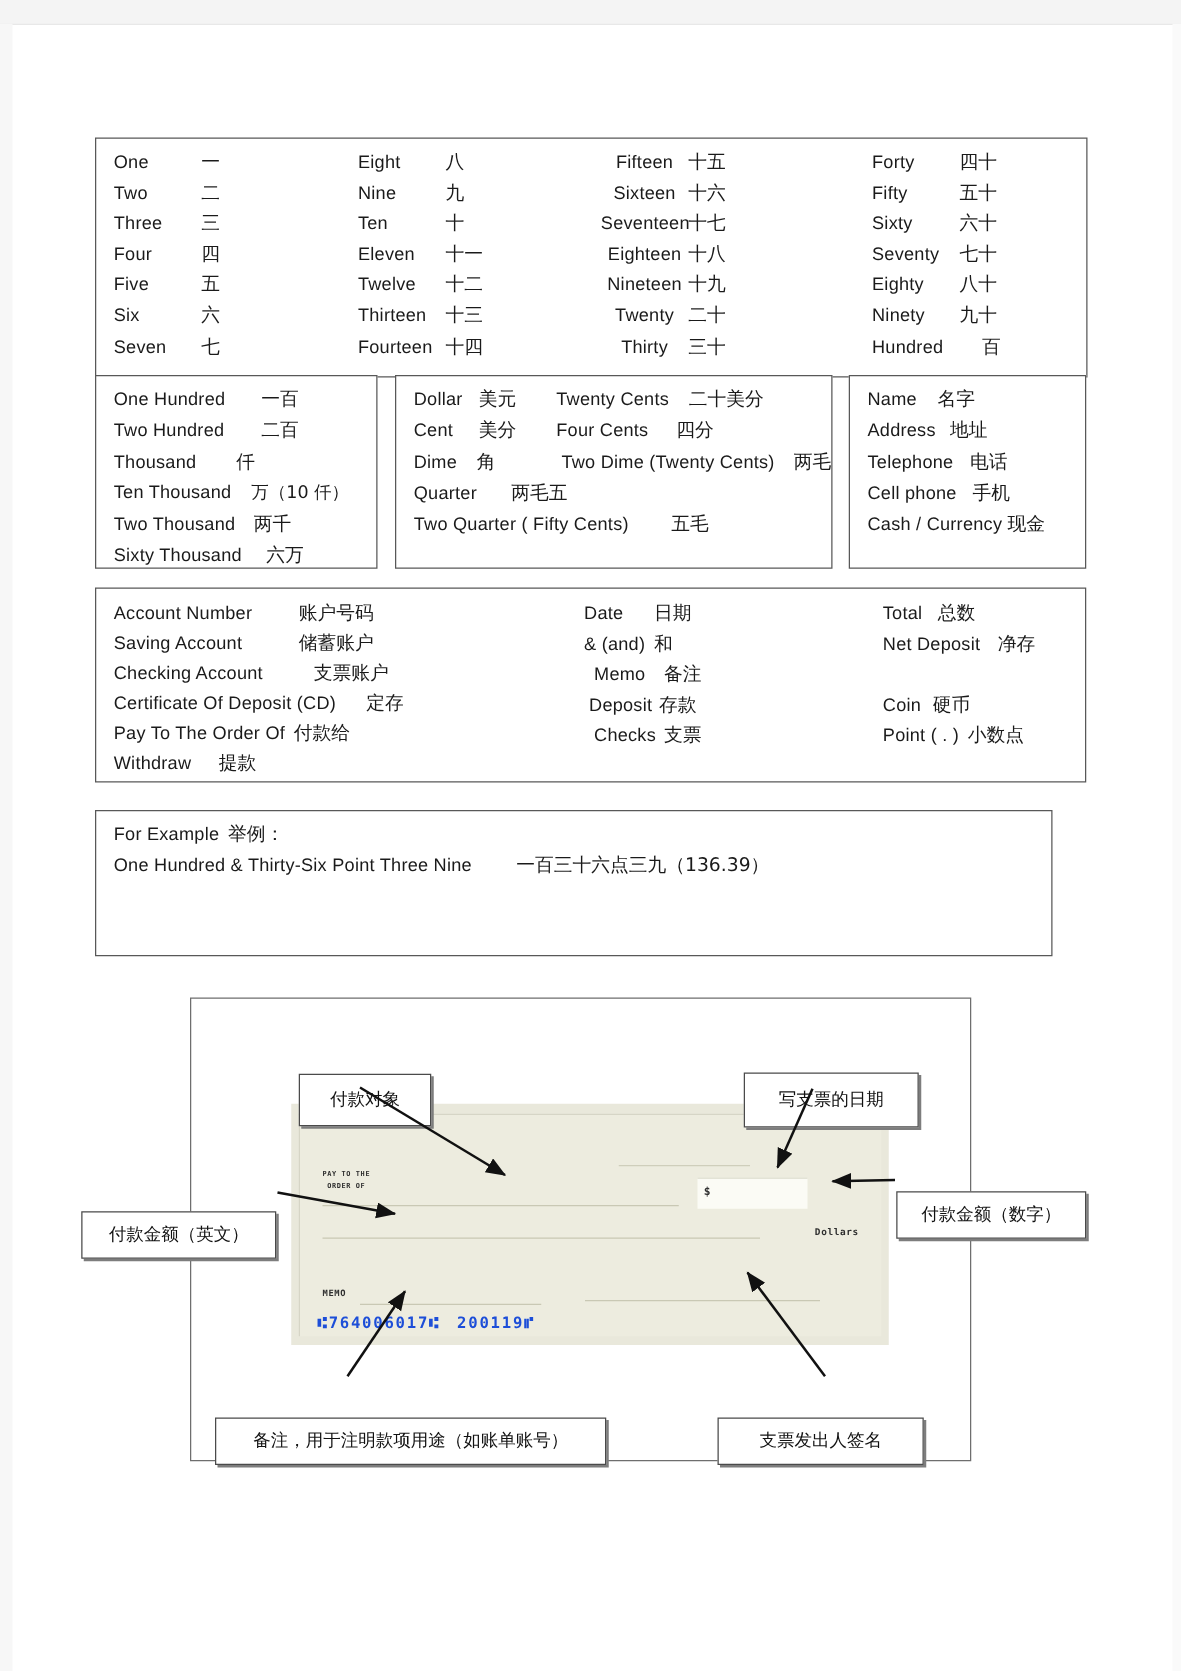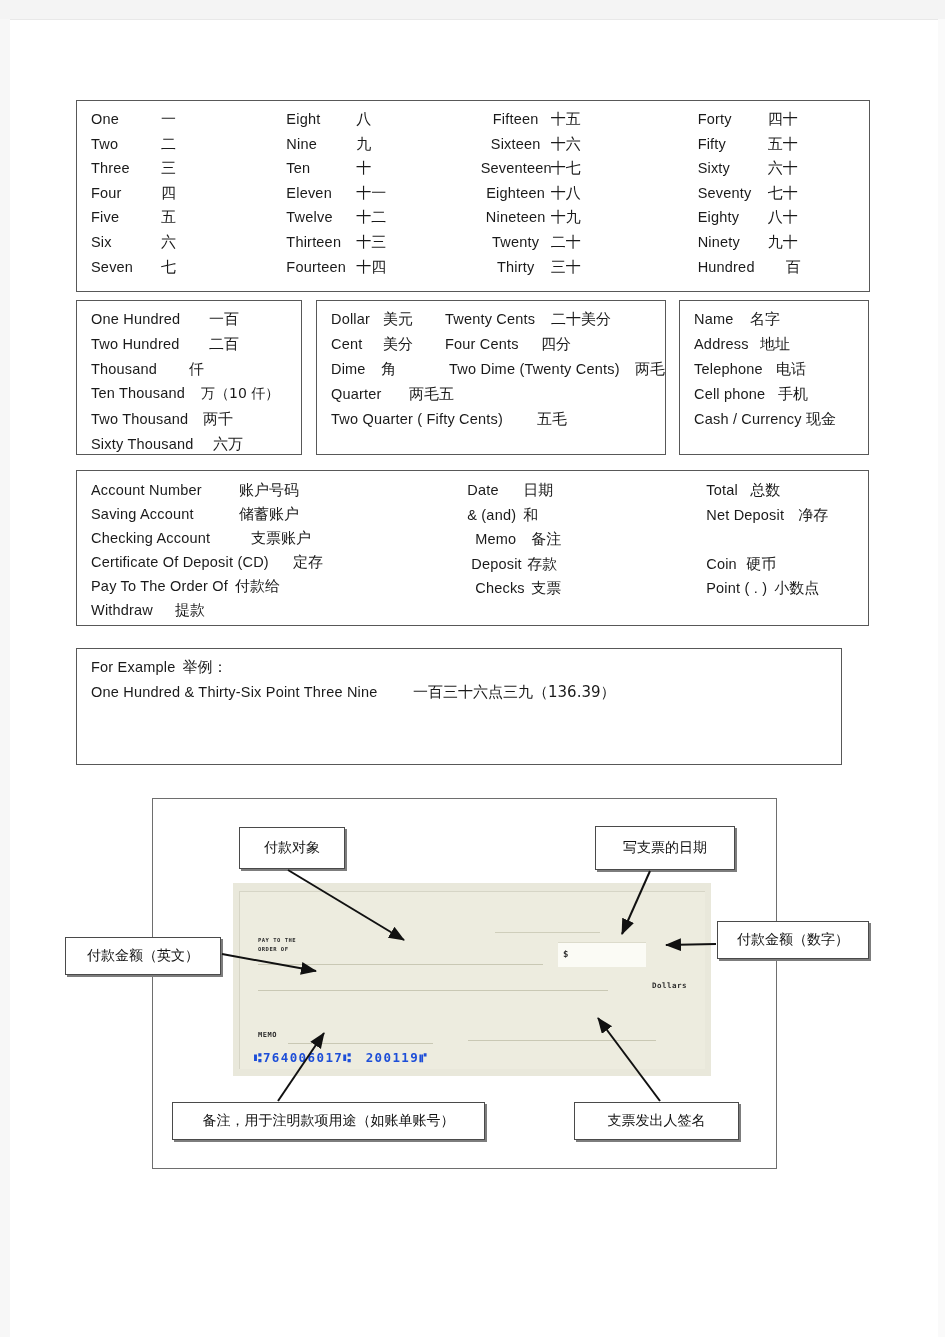--- a/index.html
+++ b/index.html
@@ -72,21 +72,21 @@
     font-family: "Liberation Sans", sans-serif;
     font-size: 14.5px;
     letter-spacing: 0.2px;
   }
   .zh {
     font-family: "DejaVu Sans", sans-serif;
     font-size: 15px;
   }
 
   
-  #box-numbers { left: 76px; top: 100px; width: 794px; height: 192px; }
+  #box-numbers { left: 76px; top: 110px; width: 794px; height: 192px; }
   #box-numbers .col { padding-top: 9px; }
   #box-numbers .row-line { height: 24.6px; }
   #box-numbers .en { width: 70px; display: inline-block; }
   #box-numbers .c1 { width: 200px; padding-left: 14px; }
   #box-numbers .c2 { width: 190px; padding-left: 14px; }
   #box-numbers .c3 { width: 215px; padding-left: 22px; text-align: center; }
   #box-numbers .c4 { width: 189px; padding-left: 22px; }
 
   
   #box-big { left: 76px; top: 300px; width: 226px; height: 155px; }
@@ -137,20 +137,21 @@
     background: #edecdf;
     border-top: 1px solid #d6d5c6;
     border-left: 1px solid #d6d5c6;
   }
   .chk-label {
     position: absolute;
     font-family: "DejaVu Sans Mono", monospace;
     font-weight: bold;
     color: #2e2e2e;
     letter-spacing: 0.5px;
+    text-align: center;
   }
   #pay-to-the {
     left: 18px; top: 44px;
     font-size: 5.5px;
     line-height: 8.5px;
   }
   #dollars-label {
     right: 18px; top: 89px;
     font-size: 7.5px;
   }
@@ -202,20 +203,21 @@
     background: #ffffff;
     box-sizing: border-box;
     display: flex;
     align-items: center;
     justify-content: center;
     font-family: "DejaVu Sans", sans-serif;
     font-size: 14px;
     color: #111111;
     box-shadow: 2px 2px 0 #7d7d7d;
     white-space: nowrap;
+    margin-top: 32px;
   }
   #co-payee    { left: 239px; top: 827px; width: 106px; height: 42px; }
   #co-date     { left: 595px; top: 826px; width: 140px; height: 44px; }
   #co-amt-num  { left: 717px; top: 921px; width: 152px; height: 38px; }
   #co-amt-word { left: 65px;  top: 937px; width: 156px; height: 38px; }
   #co-memo     { left: 172px; top: 1102px; width: 313px; height: 38px; }
   #co-signer   { left: 574px; top: 1102px; width: 165px; height: 38px; }
 
   
   #arrows {

